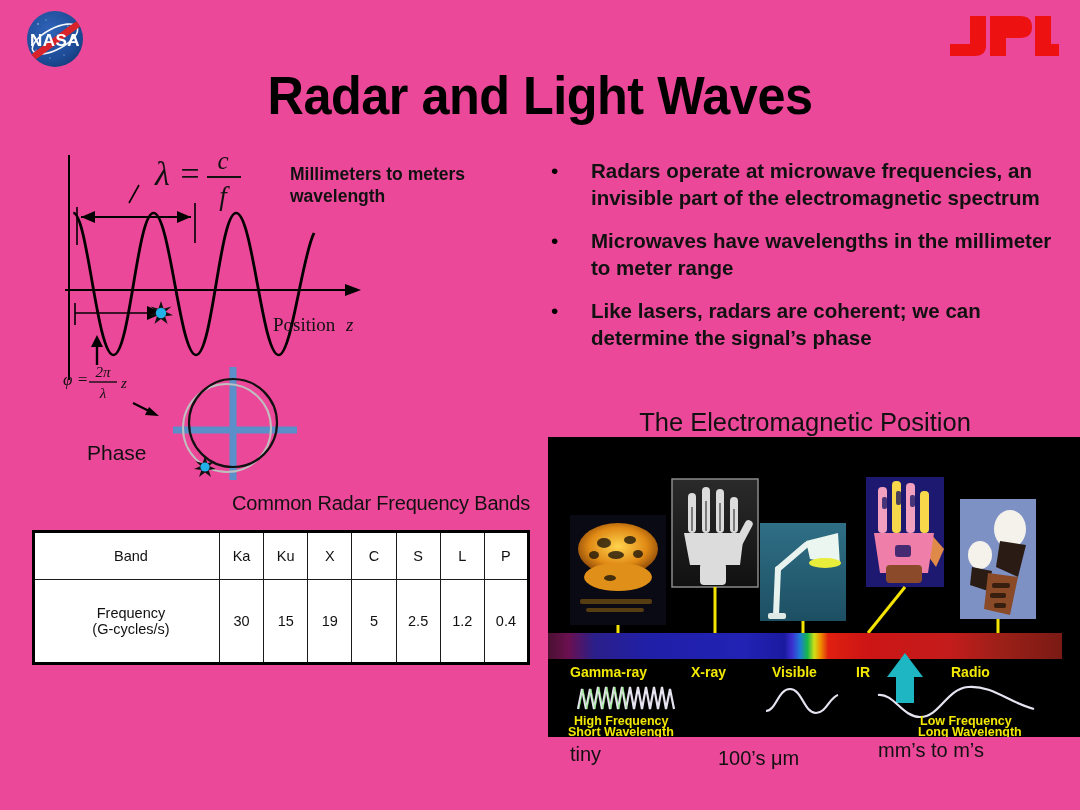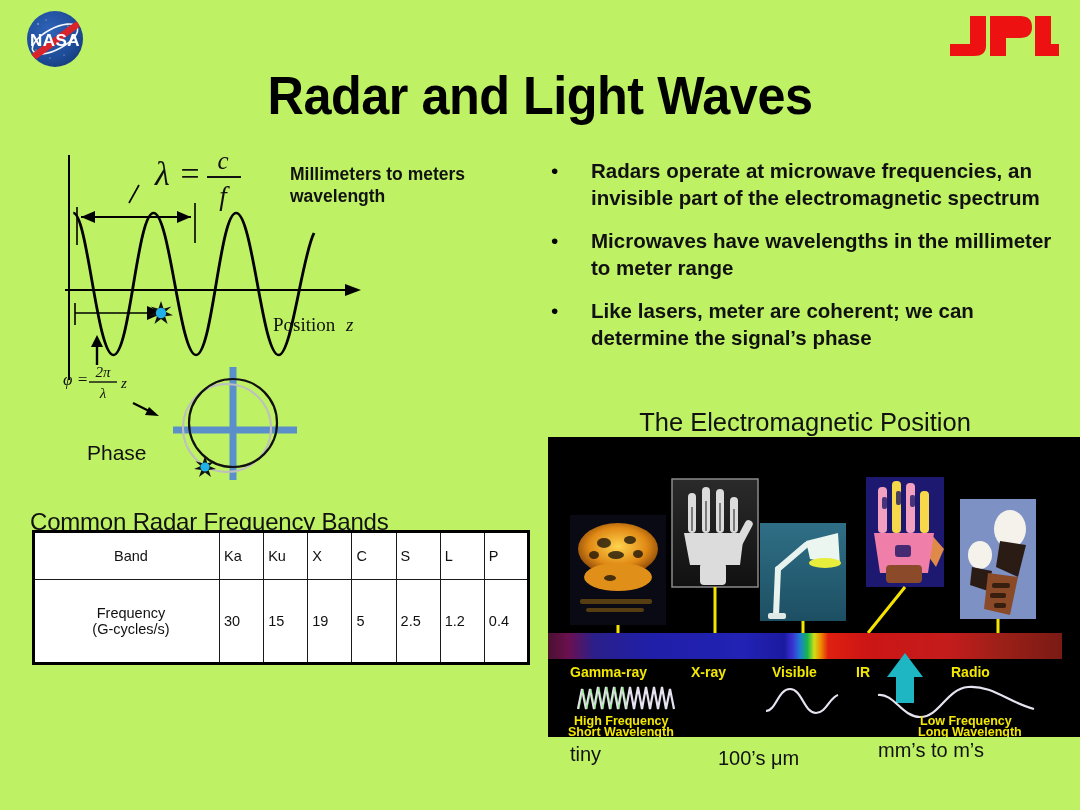--- a/index.html
+++ b/index.html
@@ -1,20 +1,20 @@
 <!DOCTYPE html>
 <html><head>
 <meta charset="utf-8">
 <style>
   html,body{margin:0;padding:0;background:#fff;}
   body{
     width:1080px;height:810px;position:relative;overflow:hidden;
     font-family:"Liberation Sans","DejaVu Sans",sans-serif;color:#000;
   }
-  .slide{position:absolute;inset:0;background:#bef264;}
+  .slide{position:absolute;inset:0;background:#ec4899;}
 
   
   #nasa-logo{position:absolute;left:12px;top:8px;width:86px;height:62px;}
   
   #jpl-logo{position:absolute;right:20px;top:10px;width:120px;height:52px;}
 
   
   #slide-title{
     position:absolute;left:0;top:68px;width:1080px;text-align:center;
     font-size:53px;font-weight:bold;letter-spacing:-0.5px;
@@ -34,31 +34,31 @@
   #bullet-list{position:absolute;left:545px;top:158px;width:520px;}
   .bullet-row{display:flex;align-items:flex-start;margin-bottom:17px;}
   .bullet-dot{
     flex:0 0 auto;width:40px;text-align:left;font-size:21px;line-height:26px;
     color:#000;padding-left:6px;
   }
   .bullet-text{flex:1 1 auto;font-size:20.5px;line-height:26.5px;color:#111;font-weight:bold;}
 
   
   #table-heading{
-    position:absolute;left:30px;top:508px;width:500px;text-align:left;
-    font-size:24px;color:#111;letter-spacing:-0.2px;
+    position:absolute;left:30px;top:492px;width:500px;text-align:right;
+    font-size:20px;color:#111;letter-spacing:-0.2px;
   }
   #freq-table{
     position:absolute;left:32px;top:530px;width:498px;
     border-collapse:collapse;border:3.5px solid #000;background:#fff;
     table-layout:fixed;
   }
   #freq-table td{
     border:1.2px solid #1a1a1a;font-size:14.5px;color:#111;
-    padding:6px 4px;text-align:left;vertical-align:middle;
+    padding:6px 4px;text-align:center;vertical-align:middle;
     font-family:"Liberation Sans","DejaVu Sans",sans-serif;
   }
   #freq-table td.rowlabel{text-align:center;padding-left:12px;width:168px;}
   #freq-table tr.r-band td{height:34px;}
   #freq-table tr.r-wave td{height:60px;}
   #freq-table tr.r-freq td{height:70px;}
   .cellnum{display:block;}
 
   
   #spectrum-heading{
@@ -213,21 +213,21 @@
     <div class="bullet-row">
       <span class="bullet-dot">•</span>
       <span class="bullet-text">Radars operate at microwave frequencies, an invisible part of the electromagnetic spectrum</span>
     </div>
     <div class="bullet-row">
       <span class="bullet-dot">•</span>
       <span class="bullet-text">Microwaves have wavelengths in the millimeter to meter range</span>
     </div>
     <div class="bullet-row">
       <span class="bullet-dot">•</span>
-      <span class="bullet-text">Like lasers, meter are coherent; we can determine the signal’s phase</span>
+      <span class="bullet-text">Like lasers, radars are coherent; we can determine the signal’s phase</span>
     </div>
   </div>
 
   <div id="table-heading">Common Radar Frequency Bands</div>
 
   <table id="freq-table">
     <tbody>
       <tr class="r-band">
         <td class="rowlabel">Band</td>
         <td>Ka</td>

